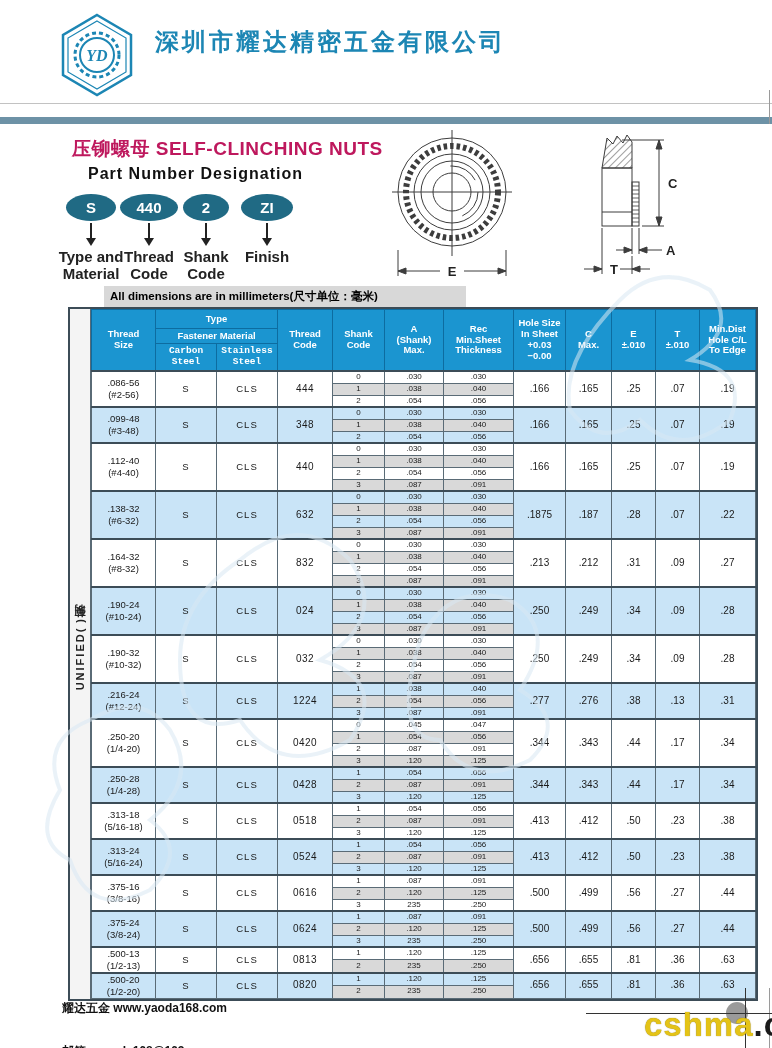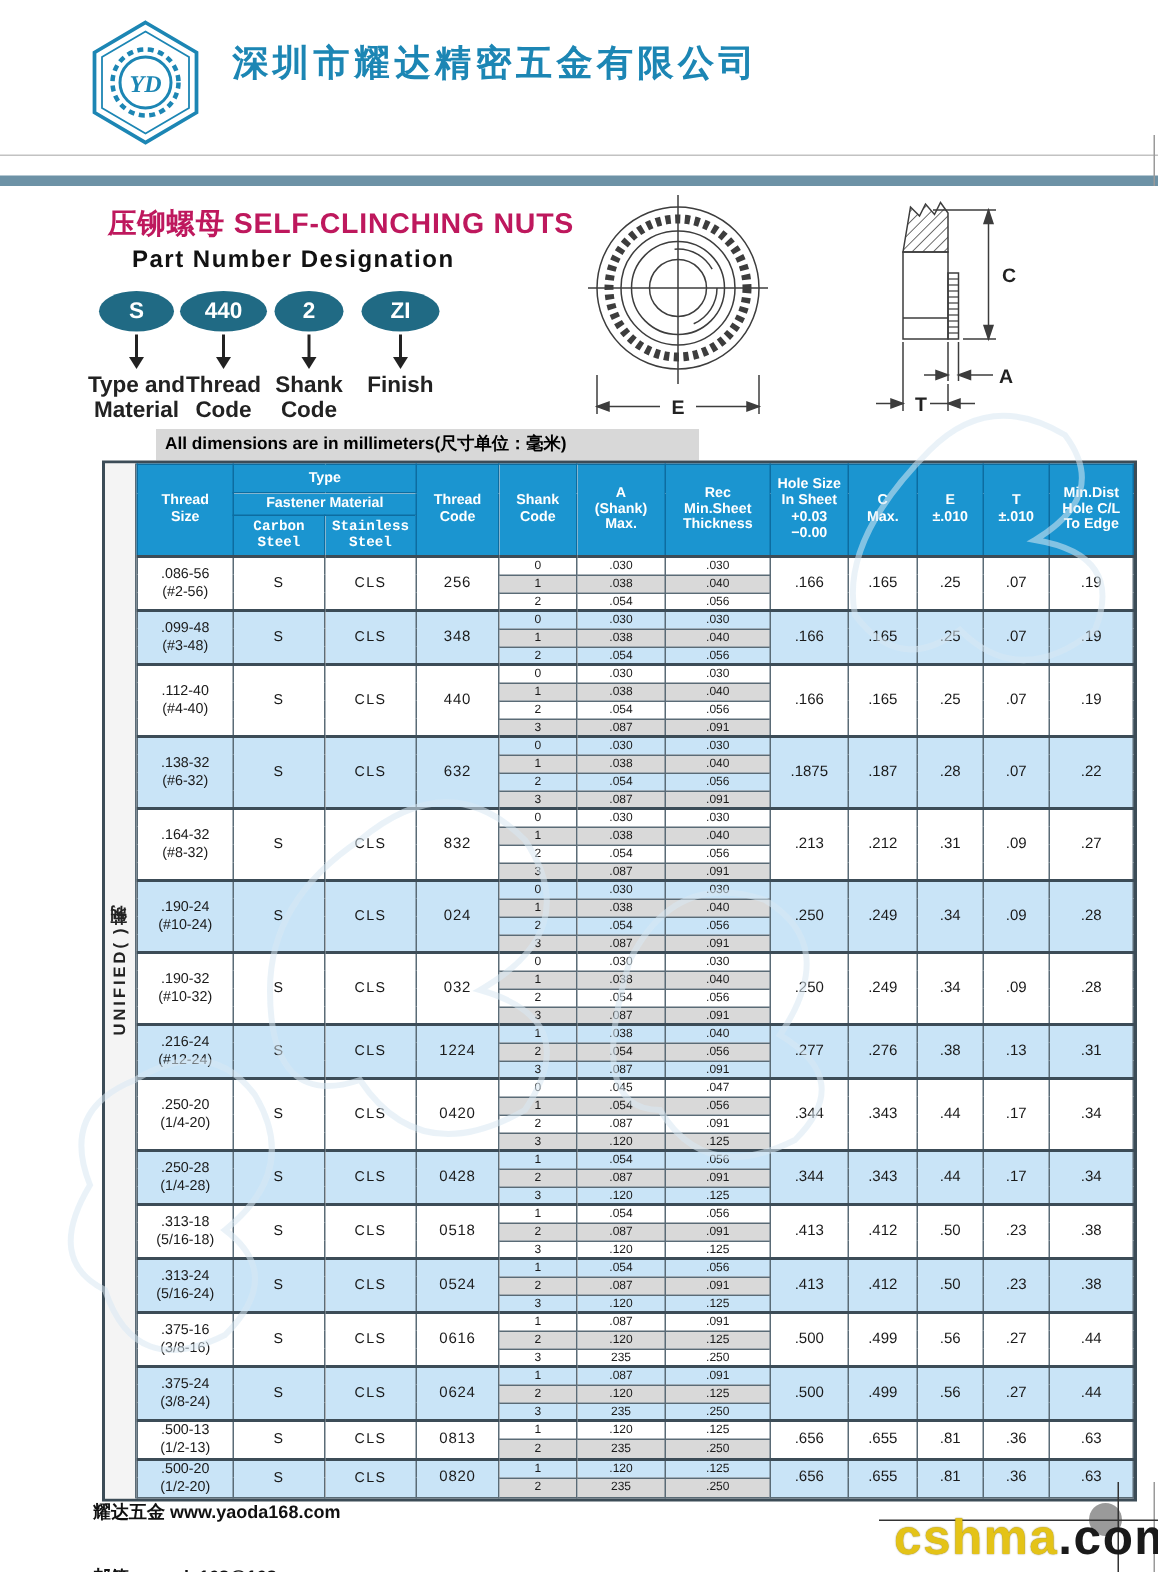--- a/index.html
+++ b/index.html
@@ -56,21 +56,21 @@
   tr.row-start td{border-top:2px solid #3c4c57;}
   
   #scan-marks{position:absolute;left:0;top:0;width:772px;height:1048px;pointer-events:none;z-index:3;opacity:.55;}
   
   #footer{position:absolute;left:62px;top:1000px;width:700px;display:flex;gap:26px;z-index:5;flex-direction:column;}
   #footer span{font-size:12px;font-weight:bold;color:#111;white-space:nowrap;}
   #cross-h{position:absolute;left:586px;top:1013px;width:186px;height:1px;background:#333;z-index:4;}
   #cross-v{position:absolute;left:745px;top:988px;width:1px;height:60px;background:#333;z-index:4;}
   #cross-dot{position:absolute;left:726px;top:1002px;width:22px;height:22px;border-radius:50%;background:#9a9a9a;z-index:4;}
   #site-mark{position:absolute;left:596px;top:1006px;font-size:33px;font-weight:bold;z-index:4;letter-spacing:1px;}
-  #site-mark .y{color:#e4c317;text-shadow:0 0 1px #7a6600;}
+  #site-mark .y{color:#e4c317;text-shadow:0 0 1px #7a6600;margin-left:48px;}
   #site-mark .b{color:#1a1a1a;}
   #edge-line-bot{position:absolute;right:2px;top:988px;width:1px;height:60px;background:#9a9a9a;}
 </style>
 </head>
 <body>
 
 <div id="page">
 
   <svg id="logo" viewBox="0 0 82 86">
     <polygon points="41,3 75,23 75,63 41,83 7,63 7,23" fill="none" stroke="#1c86b4" stroke-width="2.5"></polygon>
@@ -248,21 +248,21 @@
           <th>Stainless
 Steel</th>
         </tr>
       </thead>
       <tbody id="spec-tbody">
           <tr class="white row-start">
             <td rowspan="3" class="c-size">.086-56
 (#2-56)</td>
             <td rowspan="3" class="c-mat">S</td>
             <td rowspan="3" class="c-mat">CLS</td>
-            <td rowspan="3" class="c-code">256</td>
+            <td rowspan="3" class="c-code">444</td>
             <td class="c-sub">0</td>
             <td class="c-sub">.030</td>
             <td class="c-sub">.030</td>
             <td rowspan="3" class="c-val">.166</td>
             <td rowspan="3" class="c-val">.165</td>
             <td rowspan="3" class="c-val">.25</td>
             <td rowspan="3" class="c-val">.07</td>
             <td rowspan="3" class="c-val">.19</td>
           </tr>
           <tr class="white">

